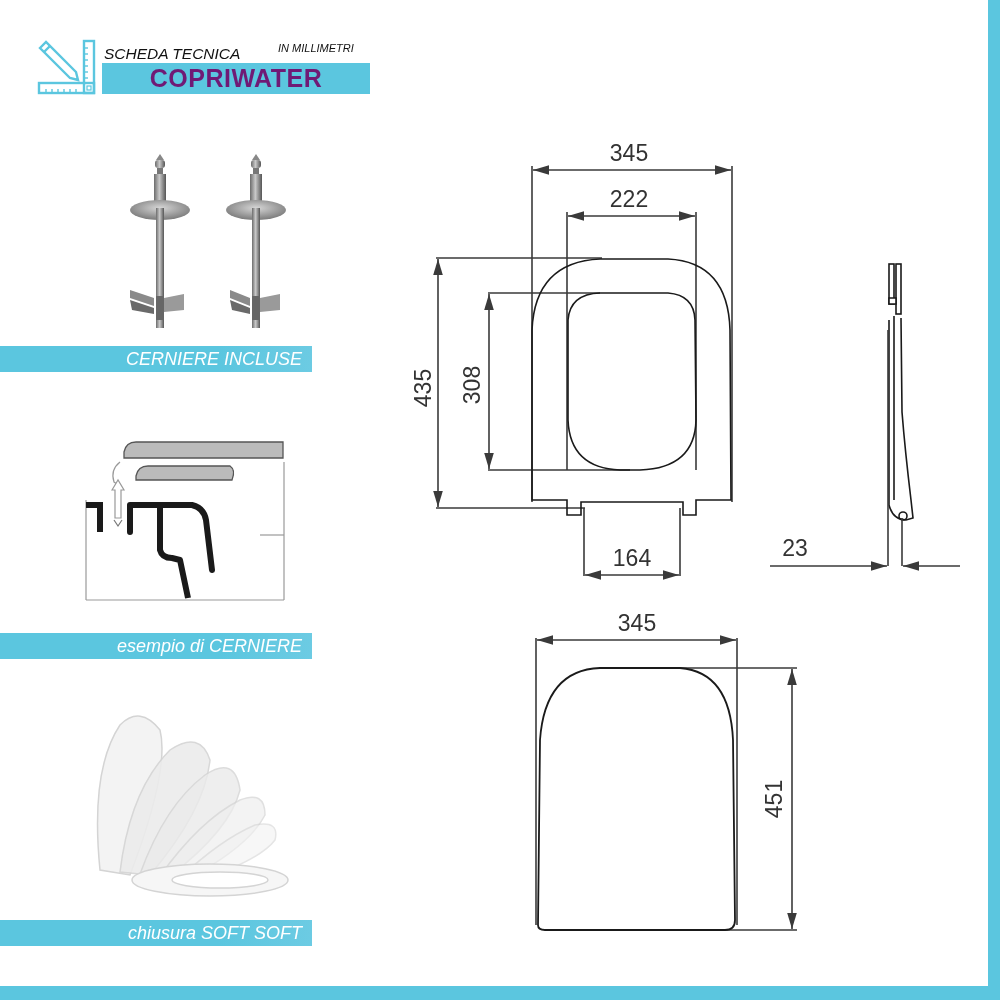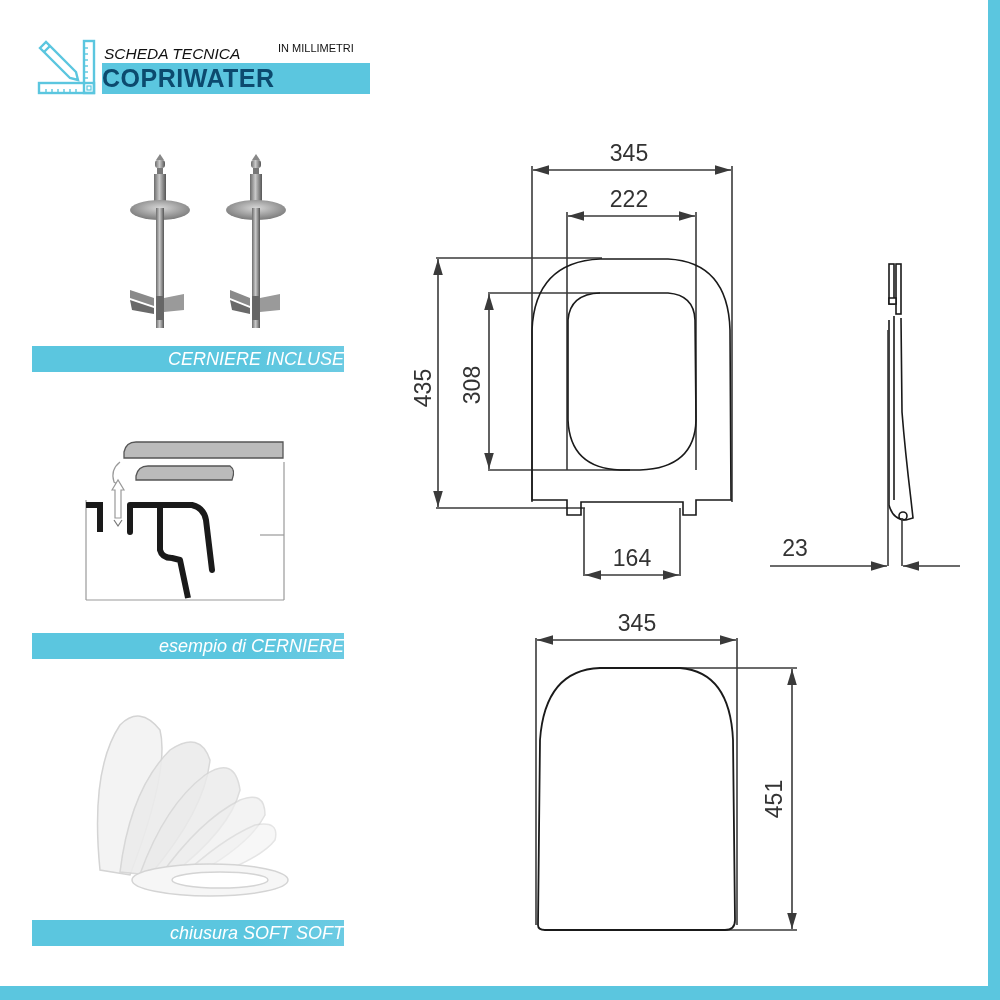--- a/index.html
+++ b/index.html
@@ -4,28 +4,28 @@
 <style>
   html, body { margin: 0; padding: 0; background: #ffffff; }
   body { width: 1000px; height: 1000px; position: relative; overflow: hidden;
          font-family: "Liberation Sans", sans-serif; }
   .frame-right { position: absolute; left: 988px; top: 0; width: 12px; height: 1000px; background: #5bc6df; }
   .frame-bottom { position: absolute; left: 0; top: 986px; width: 1000px; height: 14px; background: #5bc6df; }
 
   .header { position: absolute; left: 36px; top: 38px; }
   .header-icon { position: absolute; left: 0; top: 0; width: 62px; height: 58px; }
   .header-title { position: absolute; left: 68px; top: 0px; font-size: 15.5px; font-style: italic; color: #111; white-space: nowrap; margin-top: 7px; }
-  .header-unit { position: absolute; left: 242px; top: 4px; font-size: 11px; color: #111; white-space: nowrap; }
+  .header-unit { position: absolute; left: 242px; top: 4px; font-size: 11px; font-style: italic; color: #111; white-space: nowrap; }
   .header-bar { position: absolute; left: 66px; top: 25px; width: 268px; height: 31px; background: #5bc6df;
-                color: #0c4a6e; font-weight: bold; font-size: 25px; line-height: 31px; letter-spacing: 0.5px; }
+                color: #701a75; font-weight: bold; font-size: 25px; text-align: center; line-height: 31px; letter-spacing: 0.5px; }
 
   .label-bar { position: absolute; left: 0; width: 312px; height: 26px;
                background: linear-gradient(to right, #5bc6df 0%, #5bc6df 70%, #6ccbe3 100%);
                color: #fff; font-style: italic; font-size: 18px; text-align: right;
-               line-height: 26px; padding-right: 0; box-sizing: border-box; white-space: nowrap; margin-left: 32px; }
+               line-height: 26px; padding-right: 10px; box-sizing: border-box; white-space: nowrap; }
   .label-hinges { top: 346px; }
   .label-attach { top: 633px; }
   .label-softclose { top: 920px; }
 
   .illus { position: absolute; }
   .dim-text { font-family: "Liberation Sans", sans-serif; fill: #333; }
 </style>
 </head>
 <body>
 

